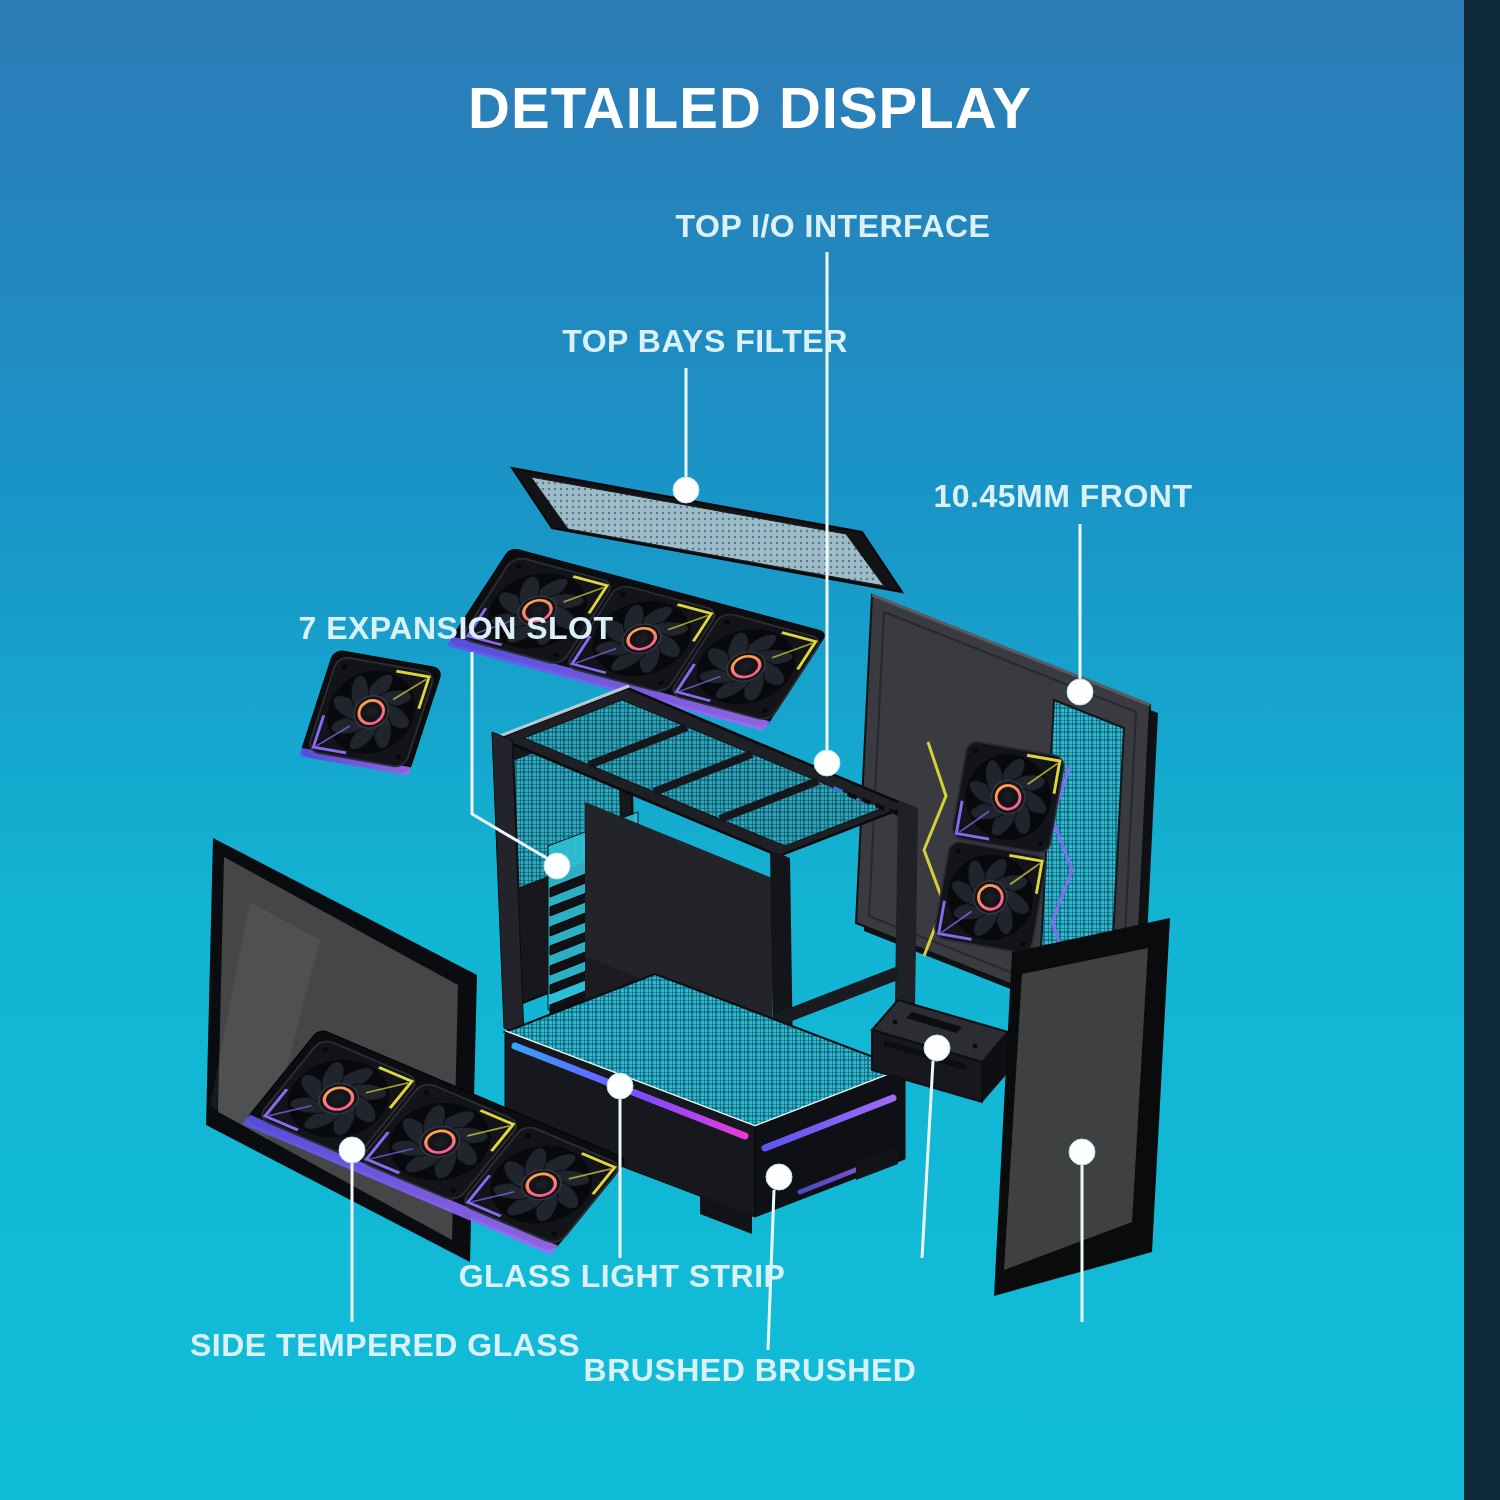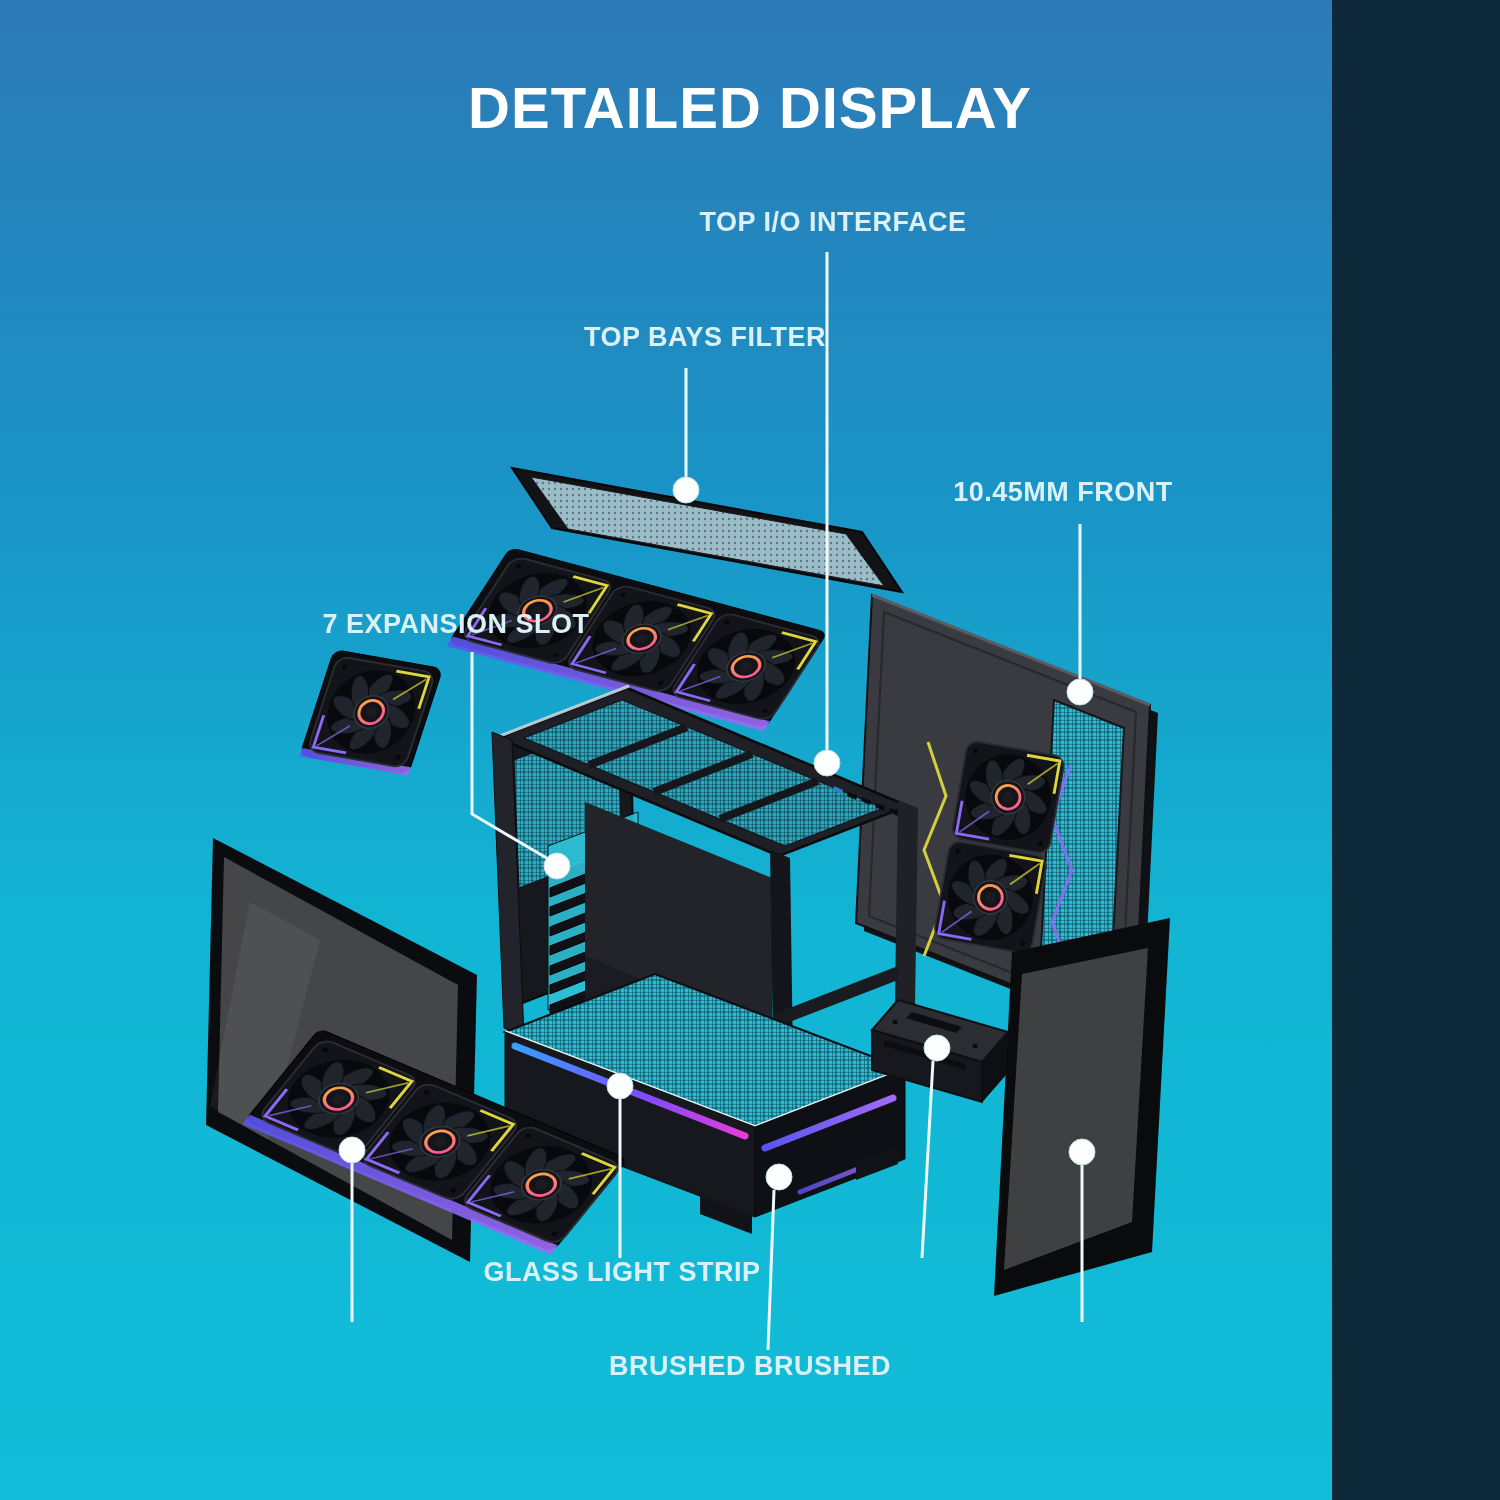--- a/index.html
+++ b/index.html
@@ -1,29 +1,29 @@
 <!DOCTYPE html>
 <html><head>
 <meta charset="utf-8">
 <style>
   html,body{margin:0;padding:0;background:#0e2a3a;}
   .canvas{
-    position:relative;width:1332px;height:1500px;overflow:hidden;
+    position:relative;width:1464px;height:1500px;overflow:hidden;
     background:linear-gradient(180deg,#2d7ab6 0%,#1a93c6 32%,#12b5d3 62%,#11bdd8 100%);
     font-family:"Liberation Sans",sans-serif;
   }
   .art{position:absolute;left:0;top:0;width:1500px;height:1500px;display:block;}
   .title{
     position:absolute;left:750px;top:74px;transform:translateX(-50%);
     margin:0;color:#ffffff;font-size:58px;font-weight:bold;letter-spacing:1px;
     white-space:nowrap;
   }
   .callout{
     position:absolute;transform:translateX(-50%);
-    color:#daf1f7;font-size:27px;font-weight:bold;letter-spacing:.5px;
+    color:#daf1f7;font-size:32px;font-weight:bold;letter-spacing:.5px;
     text-align:center;line-height:1.25;white-space:nowrap;
   }
   .callout.wrap{white-space:normal;}
 </style>
 </head>
 <body>
 
 <div class="canvas">
 
   <svg class="art" viewBox="0 0 1500 1500">
@@ -205,16 +205,17 @@
       <circle cx="1082" cy="1152" r="13"></circle>
     </g>
   </svg>
 
   <h1 class="title">DETAILED DISPLAY</h1>
 
   <div class="callout" style="left:833px;top:206px">TOP I/O INTERFACE</div>
   <div class="callout" style="left:705px;top:321px">TOP BAYS FILTER</div>
   <div class="callout" style="left:1063px;top:476px">10.45MM FRONT</div>
   <div class="callout" style="left:456px;top:608px">7 EXPANSION SLOT</div>
+  <div class="callout" style="left:385px;top:1325px">SIDE TEMPERED GLASS</div>
   <div class="callout" style="left:622px;top:1256px">GLASS LIGHT STRIP</div>
   <div class="callout" style="left:750px;top:1350px">BRUSHED BRUSHED</div>
 
 </div>
 
 </body></html>

